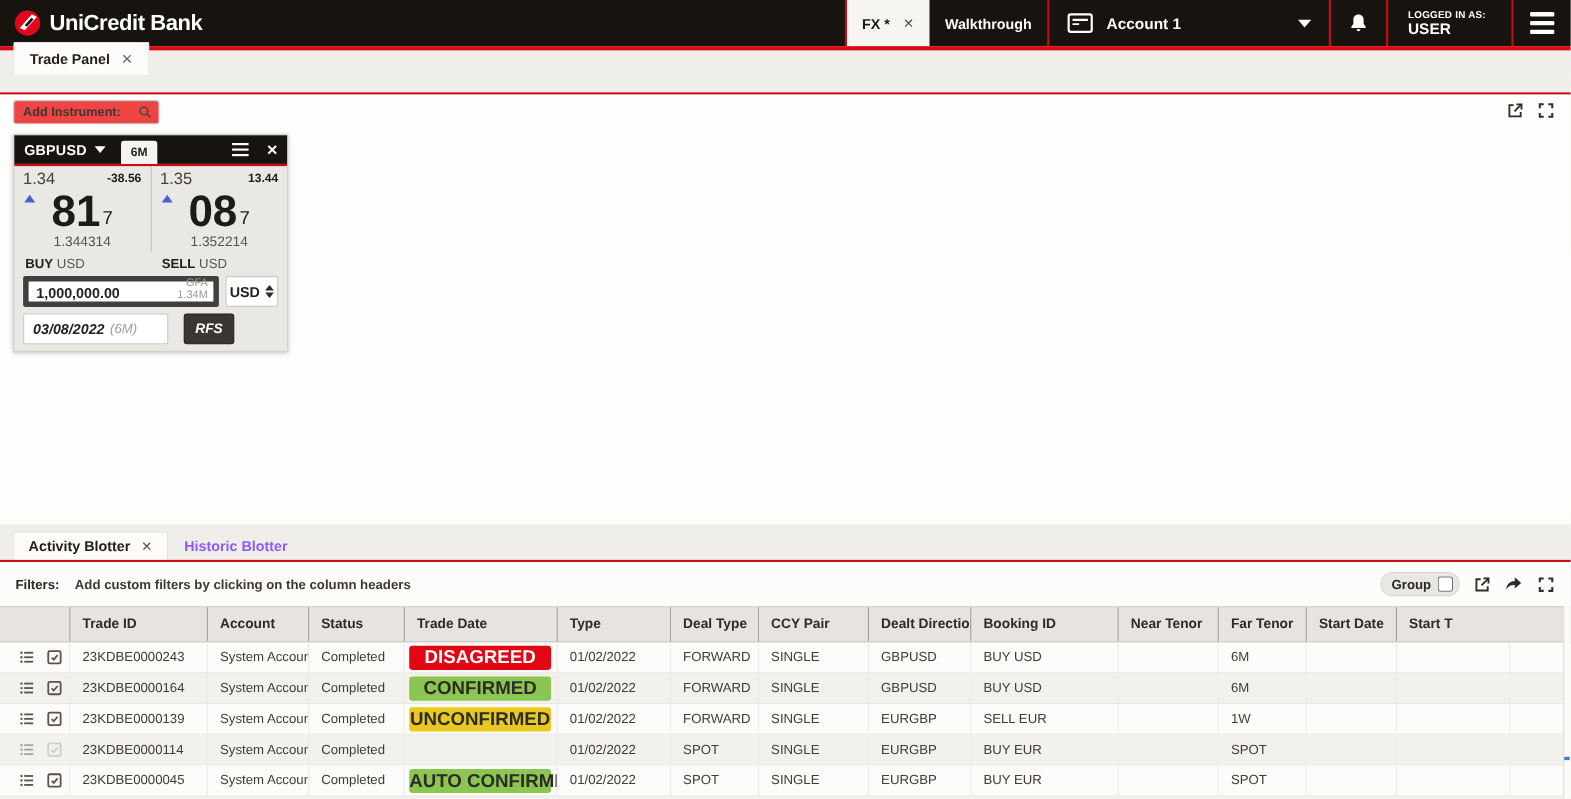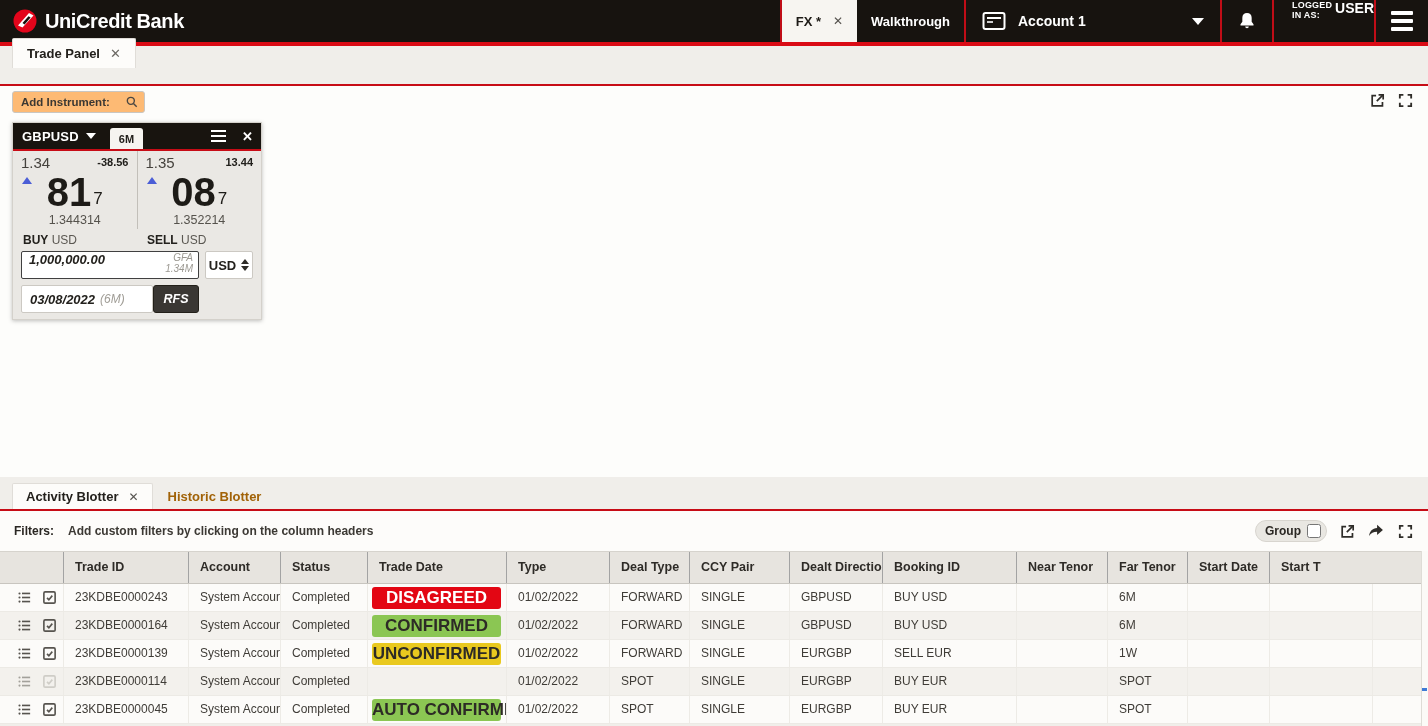--- a/index.html
+++ b/index.html
@@ -13,37 +13,37 @@
   .brand { display:flex; align-items:center; gap:7px; padding-left:12px; flex:1; }
   .brand-text { color:#fff; font-size:20px; font-weight:bold; letter-spacing:-0.4px; }
   .tb-right { display:flex; align-items:stretch; }
   .tb-sep { width:2px; background:#c00d17; }
   .tb-tab { display:flex; align-items:center; gap:12px; padding:0 14px; color:#fff; font-size:13px; font-weight:bold; cursor:pointer; }
   .tb-tab.active { background:#f7f5f1; color:#1d1a16; }
   .tb-close { color:#55524e; font-size:12px; font-weight:normal; }
   .tb-account { display:flex; align-items:center; gap:12px; padding:0 16px; width:254px; color:#fff; font-size:14px; font-weight:bold; }
   .tb-account .caret { margin-left:auto; width:0; height:0; border-left:6px solid transparent; border-right:6px solid transparent; border-top:7px solid #fff; }
   .tb-bell { display:flex; align-items:center; justify-content:center; width:50px; color:#fff; }
-  .tb-login { display:flex; flex-direction:row; justify-content:center; width:100px; padding-left:18px; color:#fff; }
+  .tb-login { display:flex; flex-direction:column; justify-content:center; width:112px; padding-left:18px; color:#fff; }
   .tb-login .small { font-size:9px; font-weight:bold; letter-spacing:0.2px; }
   .tb-login .user { font-size:14px; font-weight:bold; }
   .tb-burger { display:flex; flex-direction:column; justify-content:center; gap:4px; width:52px; padding:0 15px; }
   .tb-burger span { display:block; height:4px; background:#fff; border-radius:1px; }
 
   
   .ws-tabs { position:absolute; top:46px; left:0; width:100%; height:22px; background:#f0eeea; display:flex; align-items:flex-end; padding-left:12px; }
   .ws-tab { height:30px; background:#fdfcfa; border:1px solid #e0ddd8; border-bottom:none; border-radius:2px 2px 0 0; display:flex; align-items:center; gap:10px; padding:0 14px; font-size:13px; font-weight:bold; color:#23201c; cursor:pointer; }
   .ws-tab .tb-close { font-size:13px; color:#6b6863; }
   .red-underline { position:absolute; left:0; width:100%; height:2px; background:#c70c16; }
   .ru-1 { top:84px; }
 
   
   .main { position:absolute; top:86px; left:0; width:100%; height:391px; background:#fdfdfb; }
   .add-instr-wrap { position:absolute; top:5px; left:12px; width:133px; height:22px; }
-  .add-instr { width:100%; height:100%; border:1px solid #c9c6c1; border-radius:3px; background:#fdba74; padding:0 24px 0 8px; font-family:"Liberation Sans",sans-serif; font-size:11.5px; font-weight:bold; color:#3b3833; }
+  .add-instr { width:100%; height:100%; border:1px solid #c9c6c1; border-radius:3px; background:#ef4444; padding:0 24px 0 8px; font-family:"Liberation Sans",sans-serif; font-size:11.5px; font-weight:bold; color:#3b3833; }
   .add-instr::placeholder { color:#3b3833; opacity:1; }
   .add-instr-icon { position:absolute; right:6px; top:4px; color:#4a4742; }
   .panel-icons { position:absolute; top:5px; right:14px; display:flex; gap:10px; color:#2f2d29; }
   .icon-btn { width:18px; height:18px; display:flex; align-items:center; justify-content:center; cursor:pointer; }
 
   
   .widget { position:absolute; top:36px; left:12px; width:250px; background:#eae8e4; border:1px solid #d4d1cb; box-shadow:0 1px 4px rgba(0,0,0,0.25); }
   .widget-header { height:26px; background:#18140f; display:flex; align-items:center; padding:0 8px 0 9px; }
   .widget-symbol { color:#fff; font-size:13px; font-weight:bold; letter-spacing:0.2px; }
   .widget-caret { width:0; height:0; border-left:5px solid transparent; border-right:5px solid transparent; border-top:6px solid #fff; margin-left:7px; }
@@ -62,40 +62,40 @@
   .tile-mid { display:flex; justify-content:center; align-items:flex-end; height:38px; position:relative; }
   .tile-arrow { position:absolute; left:9px; top:6px; width:0; height:0; border-left:5px solid transparent; border-right:5px solid transparent; border-bottom:7px solid #4b5ed6; }
   .tile-big { font-size:40px; font-weight:bold; line-height:0.85; color:#1d1b17; }
   .tile-frac { font-size:17px; color:#1d1b17; margin-left:2px; }
   .tile-full { text-align:center; font-size:12.5px; color:#55524c; padding-top:4px; }
   .bs-labels { display:flex; height:20px; align-items:center; padding-top:2px; }
   .bs-labels .half { width:125px; padding-left:10px; font-size:12px; }
   .bs-strong { font-weight:bold; color:#23211d;margin-top:46px; }
   .bs-ccy { color:#5a5751; }
   .amt-row { display:flex; margin:2px 8px 0 8px; gap:6px; height:28px; }
-  .amt-input { flex:1; background:#fff; border:1px solid #404040; border-radius:2px; display:flex; align-items:flex-start; justify-content:space-between; padding:0 5px 0 7px; cursor:text;font-style:italic; }
+  .amt-input { flex:1; background:#fff; border:5px solid #404040; border-radius:2px; display:flex; align-items:flex-end; justify-content:space-between; padding:0 5px 0 7px; cursor:text; }
   .amt-value { font-size:13px; font-weight:bold; color:#23211d; }
   .amt-gfa { text-align:right; font-size:10px; line-height:1.1; color:#9c9992; }
   .ccy-select { width:48px; background:#fff; border:1px solid #ccc9c3; border-radius:2px; display:flex; align-items:center; justify-content:center; gap:5px; cursor:pointer; }
   .ccy-select .lbl { font-size:13px; font-weight:bold; color:#23211d; }
   .stepper { display:flex; flex-direction:column; gap:2px; }
   .stepper i { width:0; height:0; border-left:4px solid transparent; border-right:4px solid transparent; }
   .stepper .up { border-bottom:5px solid #2e2b27; }
   .stepper .dn { border-top:5px solid #2e2b27; }
   .date-row { display:flex; margin:6px 8px 6px 8px; height:28px;font-style:italic; }
   .date-input { width:132px; background:#fff; border:1px solid #ccc9c3; border-radius:2px; display:flex; align-items:center; gap:5px; padding:0 8px; cursor:text; }
   .date-value { font-size:13px; font-weight:bold; color:#23211d; }
   .date-hint { font-size:12px; color:#a09d96; }
-  .rfs-btn { width:46px; background:#3a3733; color:#fff; border:1px solid #232019; border-radius:3px; font-size:12.5px; font-weight:bold; display:flex; align-items:center; justify-content:center; cursor:pointer; }
+  .rfs-btn { margin-left:14px; width:46px; background:#3a3733; color:#fff; border:1px solid #232019; border-radius:3px; font-size:12.5px; font-weight:bold; display:flex; align-items:center; justify-content:center; cursor:pointer; }
 
   
   .bl-tabs { position:absolute; top:477px; left:0; width:100%; height:32px; background:#f0eeea; display:flex; align-items:flex-end; padding-left:12px; gap:2px; }
   .bl-tab { height:26px; display:flex; align-items:center; gap:10px; padding:0 13px; font-size:13px; font-weight:bold; cursor:pointer; }
   .bl-tab.active { background:#fdfcfa; border:1px solid #e0ddd8; border-bottom:none; border-radius:2px 2px 0 0; color:#23201c; }
-  .bl-tab.inactive { color:#a16207; }
+  .bl-tab.inactive { color:#8b5cf6; }
   .ru-2 { top:509px; }
   .filters-row { position:absolute; top:511px; left:0; width:100%; height:40px; background:#fdfcfa; display:flex; align-items:center; padding:0 14px; }
   .filters-label { font-size:12px; font-weight:bold; color:#2a2723; }
   .filters-hint { font-size:12px; font-weight:bold; color:#3c3934; margin-left:14px; }
   .filters-right { margin-left:auto; display:flex; align-items:center; gap:11px; color:#2f2d29; }
   .group-pill { display:flex; align-items:center; gap:6px; background:#e9e7e2; border:1px solid #d8d5cf; border-radius:11px; height:22px; padding:0 5px 0 9px; cursor:pointer; }
   .group-pill .lbl { font-size:12px; font-weight:bold; color:#2a2723; }
   .group-pill input { width:14px; height:14px; accent-color:#fff; margin:0; }
 
   

